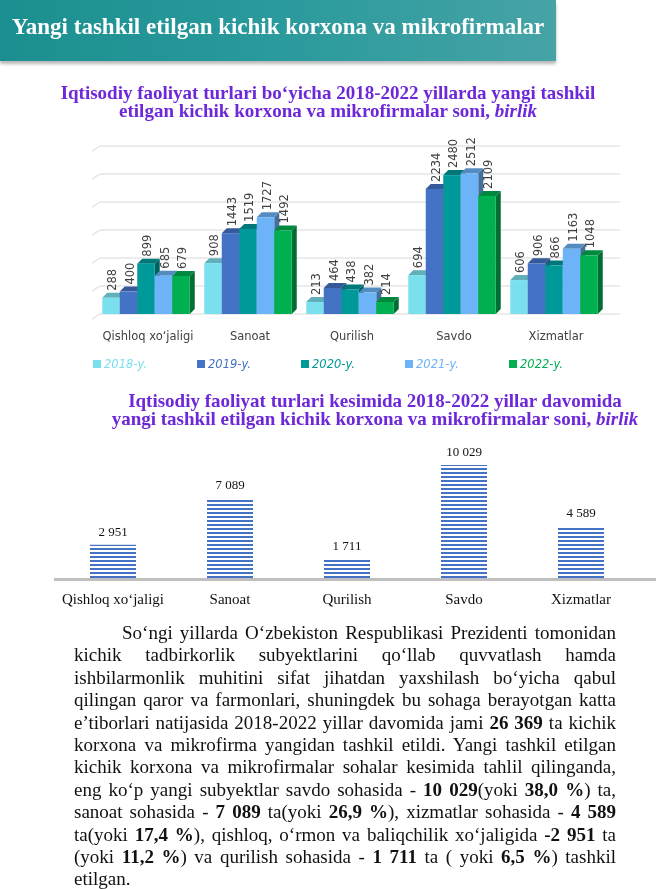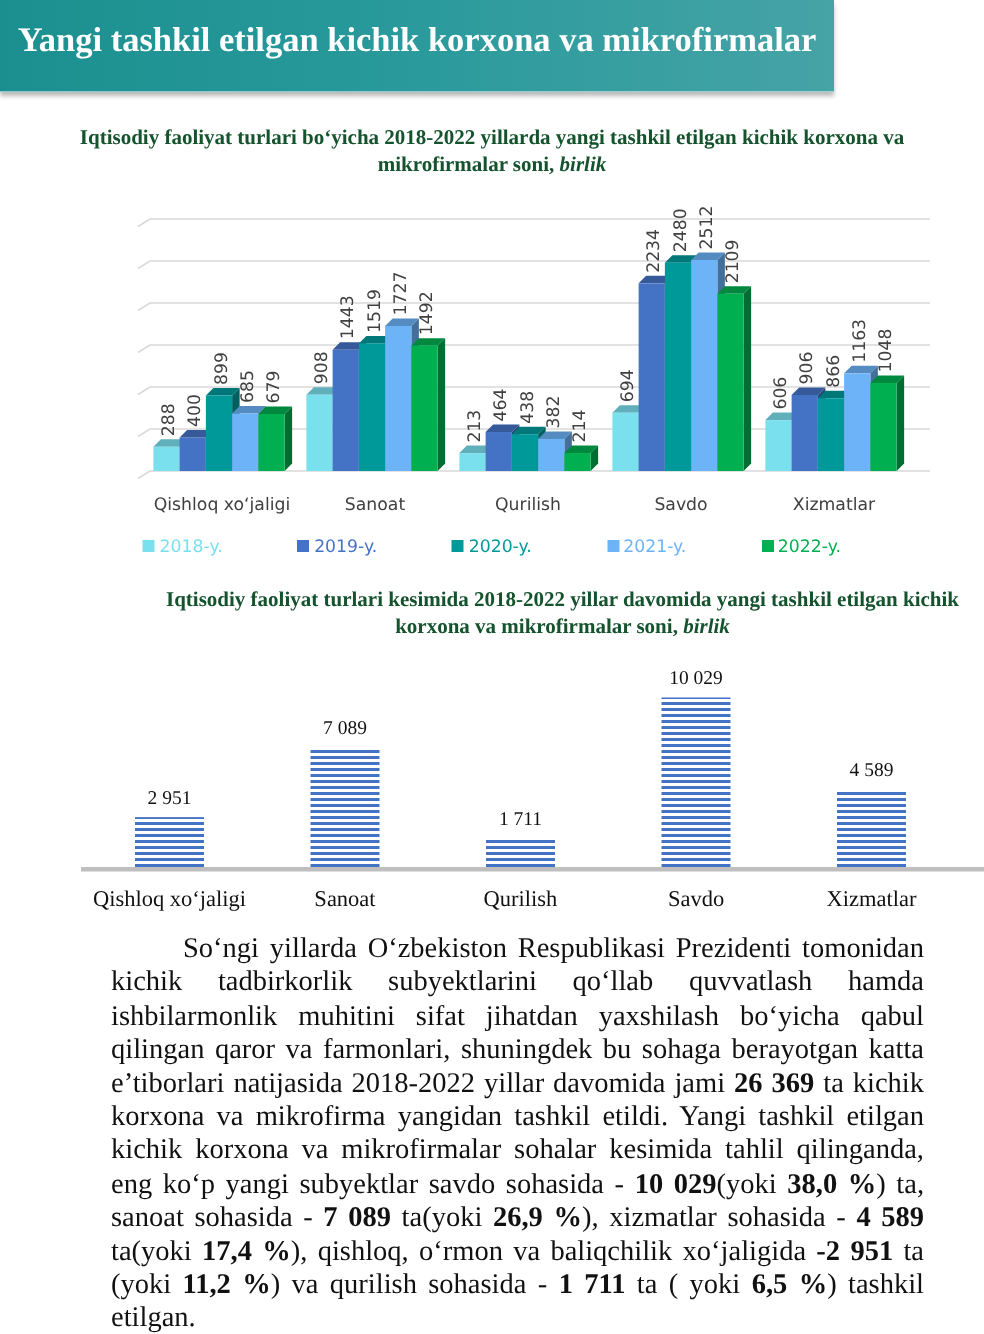--- a/index.html
+++ b/index.html
@@ -8,31 +8,31 @@
     position:absolute; left:0; top:0; width:556px; height:61px;
     background:linear-gradient(90deg, #1b8f8f 0%, #2a9a9c 50%, #46a3a6 100%);
     box-shadow:0 3px 3px rgba(0,0,0,0.28);
   }
   .header-title {
     position:absolute; left:0; right:0; top:14px; text-align:center;
     color:#ffffff; font-family:"Liberation Serif", serif; font-weight:bold; font-size:23px;
   }
   .chart-title {
     position:absolute; left:0; right:0; text-align:center;
-    color:#14532d; font-family:"Liberation Serif", serif; font-weight:bold; font-size:14px; line-height:18px;
+    color:#6d28d9; font-family:"Liberation Serif", serif; font-weight:bold; font-size:19px; line-height:18px;
   }
   .chart-title i { font-style:italic; }
   #title1 { top:84px; left:40px; right:40px; }
   #title2 { top:392px; left:104px; right:10px; }
   svg text { user-select:none; }
   .legend {
     position:absolute; top:357px; left:0; right:0; text-align:center;
     font-family:"DejaVu Sans", sans-serif; font-size:11.5px;
   }
-  .legend-item { display:inline-block; margin:0 25px; }
+  .legend-item { display:inline-block; margin:0 25px;font-style:italic; }
   .legend-swatch { display:inline-block; width:8px; height:8px; margin-right:3px; vertical-align:0px; }
   .body-text {
     position:absolute; left:74px; top:622px; width:542px;
     font-family:"Liberation Serif", serif; font-size:19px; line-height:22.4px; color:#111;
     text-align:justify;
   }
   .body-text p { margin:0; text-indent:48px; }
   .body-text b { font-weight:bold; }
 </style>
 </head>

